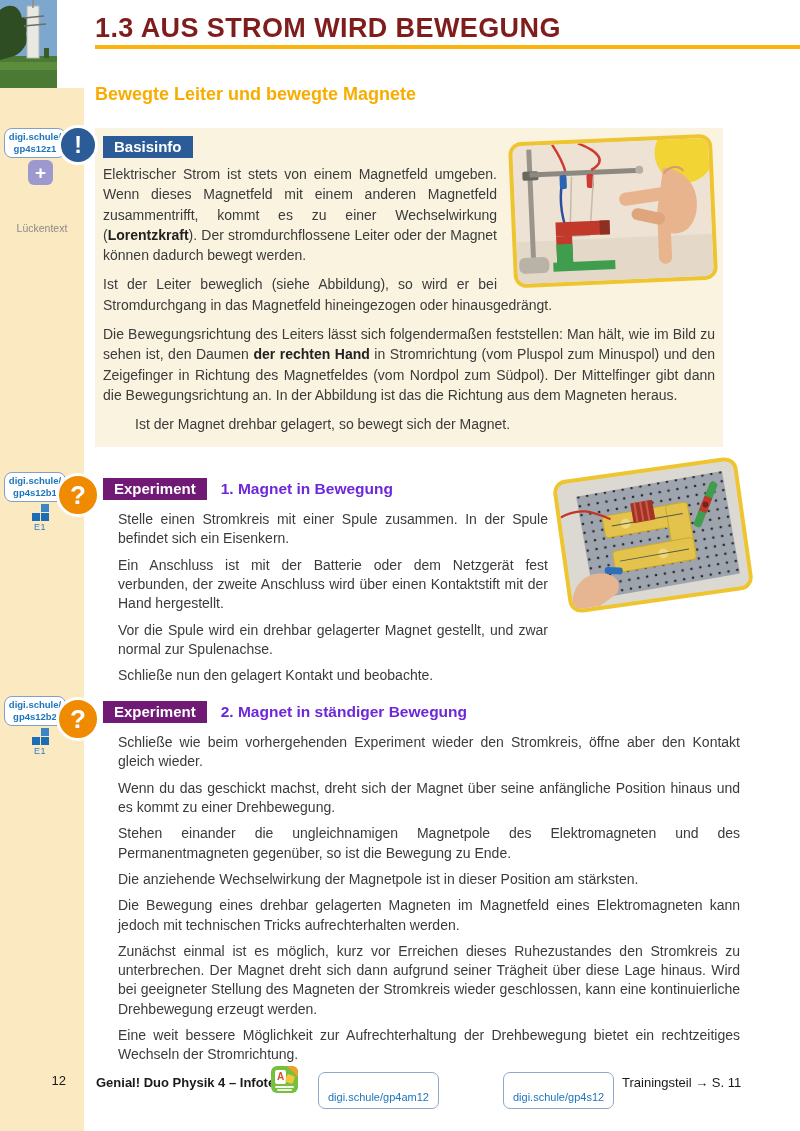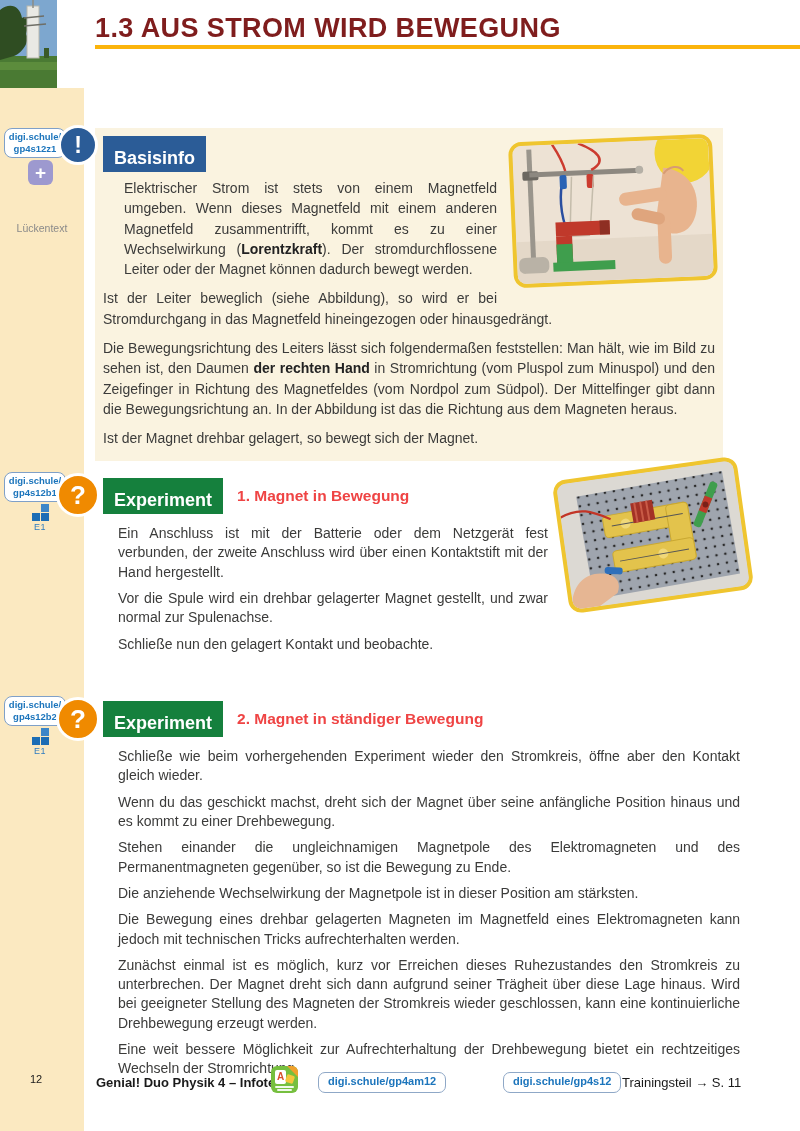--- a/index.html
+++ b/index.html
@@ -29,44 +29,44 @@
   .e1-icon{position:absolute;width:17px;height:17px;display:grid;grid-template-columns:8px 8px;
            grid-template-rows:8px 8px;gap:1px;z-index:5;}
   .e1-icon .sq{background:#1c6db5;}
   .e1-icon .sq.lt{background:#3c86c8;}
   .e1-icon .sq.empty{background:transparent;}
   .e1-label{position:absolute;width:24px;text-align:center;font-size:9px;color:#2f7cc0;letter-spacing:.5px;}
 
   
   .basisinfo{position:absolute;left:95px;top:128px;width:628px;background:#faf3e0;
              padding:8px 8px 10px 8px;box-sizing:border-box;}
-  .badge{display:inline-block;color:#fff;font-weight:bold;font-size:18px;padding:12px 11px 3px;}
+  .badge{display:inline-block;color:#fff;font-weight:bold;font-size:15px;padding:2px 11px 3px;}
   .badge-blue{background:#2b5c97;}
-  .badge-orange{background:#15803d;text-align:center;}
+  .badge-orange{background:#701a75;text-align:center;}
   .basisinfo p{margin:0 0 9px;font-size:14px;line-height:1.45;text-align:justify;}
-  .basisinfo .first{margin-top:6px;margin-left:21px;}
+  .basisinfo .first{margin-top:6px;}
   .fig-frame{border:4px solid #efc52f;border-radius:13px;overflow:hidden;background:#ede2d4;}
   .fig1{float:right;width:196px;height:138px;margin:2px 0 10px 14px;transform:rotate(-2.5deg);}
 
   
   .exp{position:absolute;left:95px;width:645px;}
   .exp-head{margin:0 0 10px 8px;display:flex;align-items:center;}
-  .exp-title{font-size:15.5px;font-weight:bold;color:#ef4444;margin-left:14px;}
+  .exp-title{font-size:15.5px;font-weight:bold;color:#6d28d9;margin-left:14px;}
   .exp p{margin:0 0 7px 23px;font-size:14px;line-height:1.38;text-align:justify;}
   .exp1 p{width:430px;}
   .exp2 p{width:622px;}
   .fig2{position:absolute;left:560px;top:468px;width:178px;height:126px;transform:rotate(-8deg);
         background:#dcd9d3;z-index:4;}
 
   
-  .footer-pagenum{position:absolute;left:30px;top:1073px;width:36px;text-align:left;font-size:11px;color:#1a1a1a;}
+  .footer-pagenum{position:absolute;left:30px;top:1073px;width:36px;text-align:right;font-size:13px;color:#1a1a1a;}
   .footer-book{position:absolute;left:96px;top:1075px;font-size:13px;font-weight:bold;color:#1a1a1a;}
   .footer-applink{position:absolute;left:271px;top:1066px;width:27px;height:27px;}
   .footer-linkbox{position:absolute;top:1072px;height:14px;background:#fff;border:1.5px solid #8fa8c7;
-                  border-radius:7px;padding:2px 9px 3px;font-size:11px;font-weight:bold;color:#1c75bc;white-space:nowrap;}
+                  border-radius:7px;padding:18px 9px 3px;font-size:11px;font-weight:normal;color:#1c75bc;white-space:nowrap;}
   .footer-link1{left:318px;}
   .footer-link2{left:503px;}
   .footer-training{position:absolute;left:622px;top:1075px;font-size:13px;color:#1a1a1a;}
   b{font-weight:bold;color:#222;}
 </style>
 </head>
 <body>
 
 <div class="page">
 
@@ -79,20 +79,21 @@
       <rect x="27" y="6" width="12" height="52" fill="#e9e9e4" stroke="#b7b7ae" stroke-width="1"></rect>
       <line x1="33" y1="0" x2="33" y2="8" stroke="#8d8d85" stroke-width="1.5"></line>
       <line x1="24" y1="18" x2="44" y2="16" stroke="#6e6e66" stroke-width="1.5"></line>
       <line x1="24" y1="26" x2="46" y2="24" stroke="#6e6e66" stroke-width="1.5"></line>
       <rect x="44" y="48" width="5" height="10" fill="#3a5a28"></rect>
     </svg>
   </div>
 
   <div class="page-title">1.3 AUS STROM WIRD BEWEGUNG</div>
   <div class="title-rule"></div>
+  <div class="page-subtitle">Bewegte Leiter und bewegte Magnete</div>
 
   <div class="side-strip"></div>
 
   <div class="digibox" style="left:4px;top:128px;">
     <div>digi.schule/</div>
     <div>gp4s12z1</div>
   </div>
   <div class="marker-circle marker-blue" style="left:58px;top:125px;">
     <span>!</span>
   </div>
@@ -165,21 +166,21 @@
         <path d="M150,28 C168,30 184,44 182,68 C180,88 168,96 156,94 C146,92 142,82 142,72 Z" fill="#e8b48e"></path>
         <rect x="104" y="52" width="48" height="13" rx="6.5" fill="#e8b48e" transform="rotate(-6 104 52)"></rect>
         <rect x="142" y="78" width="13" height="46" rx="6.5" fill="#e8b48e"></rect>
         <rect x="118" y="66" width="34" height="12" rx="6" fill="#dfa57d" transform="rotate(14 118 66)"></rect>
         <path d="M150,34 C156,26 166,26 170,32" stroke="#d79b73" stroke-width="2" fill="none"></path>
       </svg>
     </div>
     <p class="first"><span>Elektrischer Strom ist stets von einem Magnetfeld umgeben. Wenn dieses Magnetfeld mit einem anderen Magnetfeld zusammentrifft, kommt es zu einer Wechselwirkung (</span><b>Lorentzkraft</b><span>). Der stromdurchflossene Leiter oder der Magnet können dadurch bewegt werden.</span></p>
     <p>Ist der Leiter beweglich (siehe Abbildung), so wird er bei Stromdurchgang in das Magnetfeld hineingezogen oder hinausgedrängt.</p>
     <p><span>Die Bewegungsrichtung des Leiters lässt sich folgendermaßen feststellen: Man hält, wie im Bild zu sehen ist, den Daumen </span><b>der rechten Hand</b><span> in Stromrichtung (vom Pluspol zum Minuspol) und den Zeigefinger in Richtung des Magnetfeldes (vom Nordpol zum Südpol). Der Mittelfinger gibt dann die Bewegungsrichtung an. In der Abbildung ist das die Richtung aus dem Magneten heraus.</span></p>
-    <p style="margin-bottom:2px;">Ist der Magnet drehbar gelagert, so bewegt sich der Magnet.</p>
+    <p style="margin-bottom:2px;margin-left:32px;">Ist der Magnet drehbar gelagert, so bewegt sich der Magnet.</p>
   </div>
 
   <div class="fig-frame fig2">
     <svg width="178" height="126" viewBox="0 0 178 126">
       <rect width="178" height="126" fill="#dcd9d3"></rect>
       <defs>
         <pattern id="dots" width="9" height="9" patternUnits="userSpaceOnUse">
           <circle cx="4" cy="4" r="1.3" fill="#2a2a2a"></circle>
         </pattern>
       </defs>
@@ -212,20 +213,21 @@
         <rect x="36" y="86" width="18" height="7" rx="3" fill="#2e6fba" transform="rotate(12 36 86)"></rect>
       </g>
     </svg>
   </div>
 
   <div class="exp exp1" style="top:478px;">
     <div class="exp-head">
       <span class="badge badge-orange">Experiment</span>
       <span class="exp-title">1. Magnet in Bewegung</span>
     </div>
+    <p>Stelle einen Stromkreis mit einer Spule zusammen. In der Spule befindet sich ein Eisenkern.</p>
     <p>Ein Anschluss ist mit der Batterie oder dem Netzgerät fest verbunden, der zweite Anschluss wird über einen Kontaktstift mit der Hand hergestellt.</p>
     <p>Vor die Spule wird ein drehbar gelagerter Magnet gestellt, und zwar normal zur Spulenachse.</p>
     <p>Schließe nun den gelagert Kontakt und beobachte.</p>
   </div>
 
   <div class="exp exp2" style="top:701px;">
     <div class="exp-head">
       <span class="badge badge-orange">Experiment</span>
       <span class="exp-title">2.  Magnet in ständiger Bewegung</span>
     </div>

